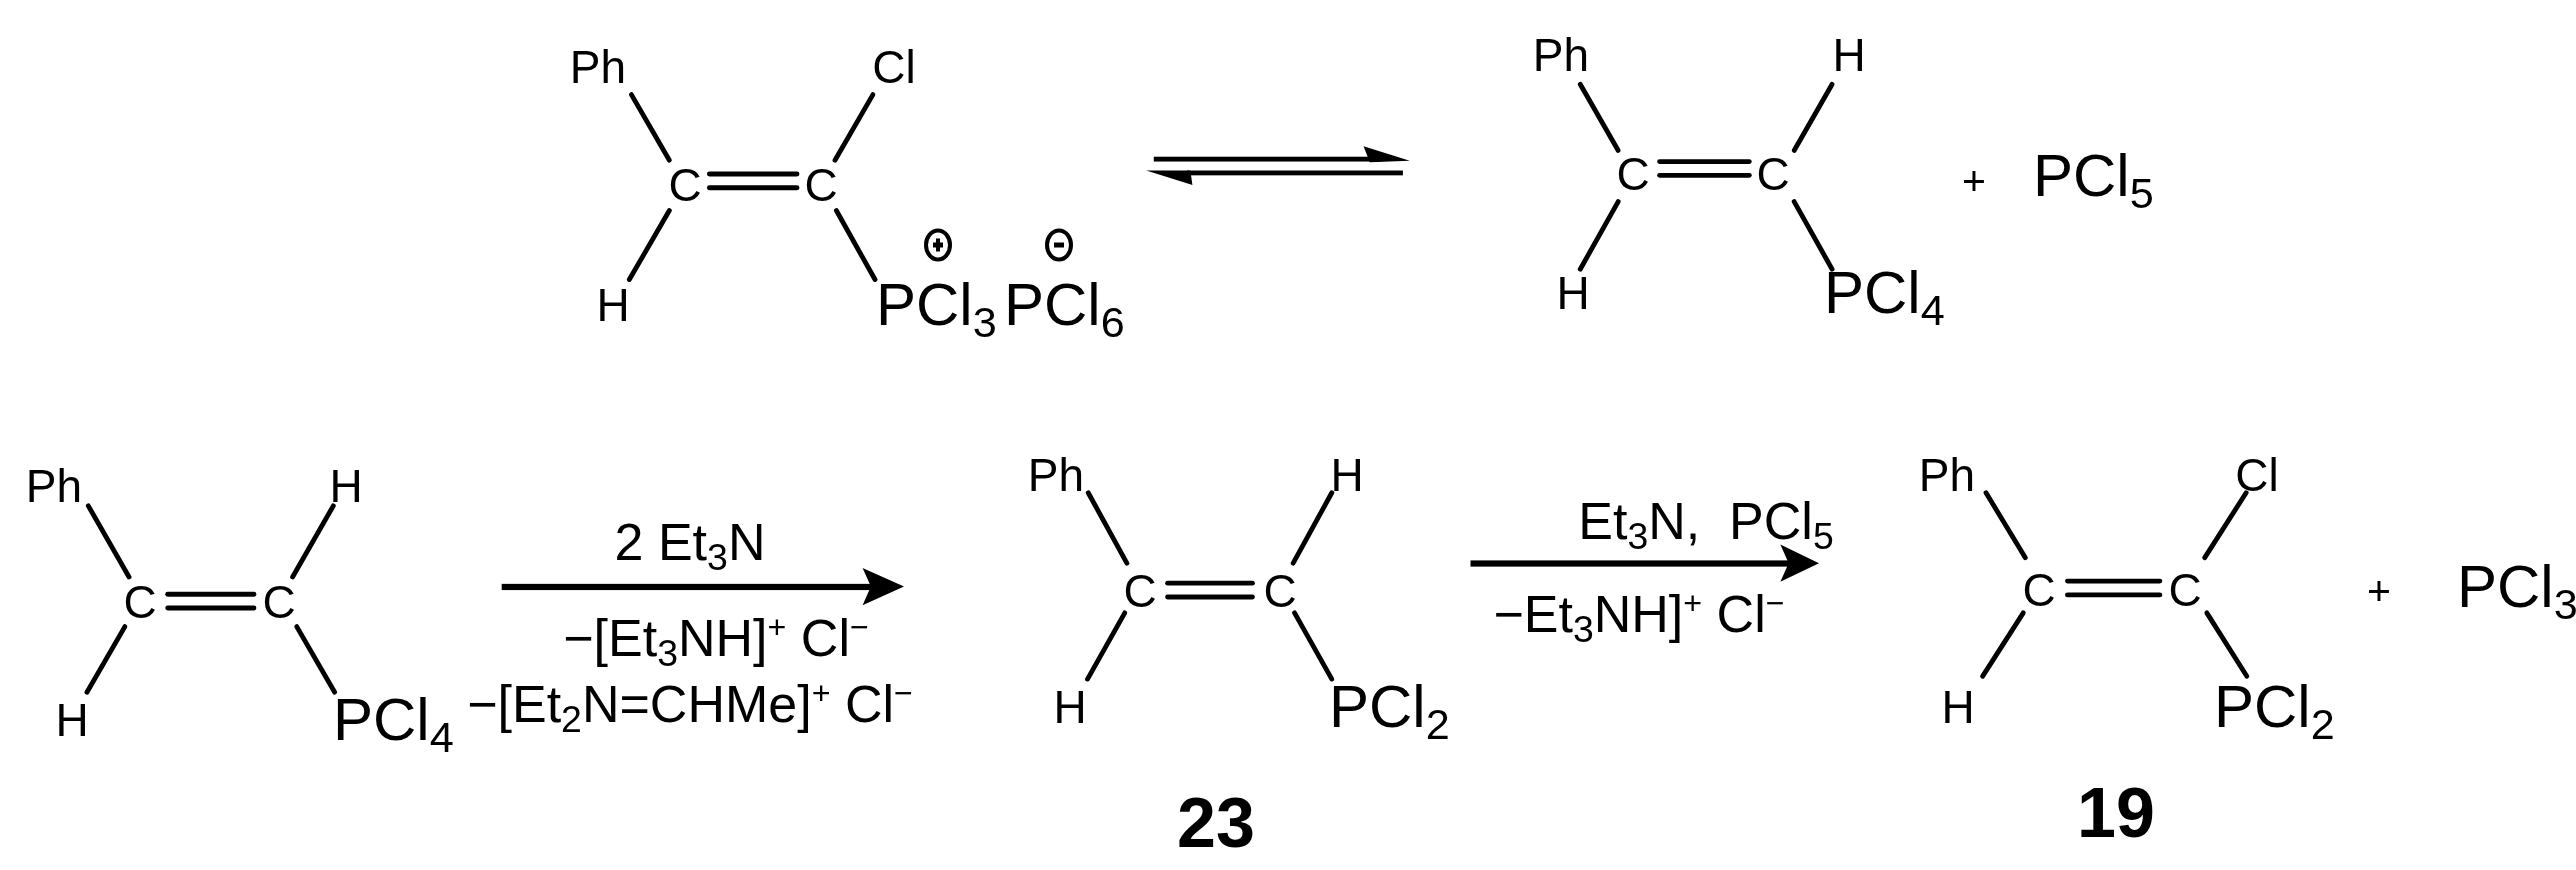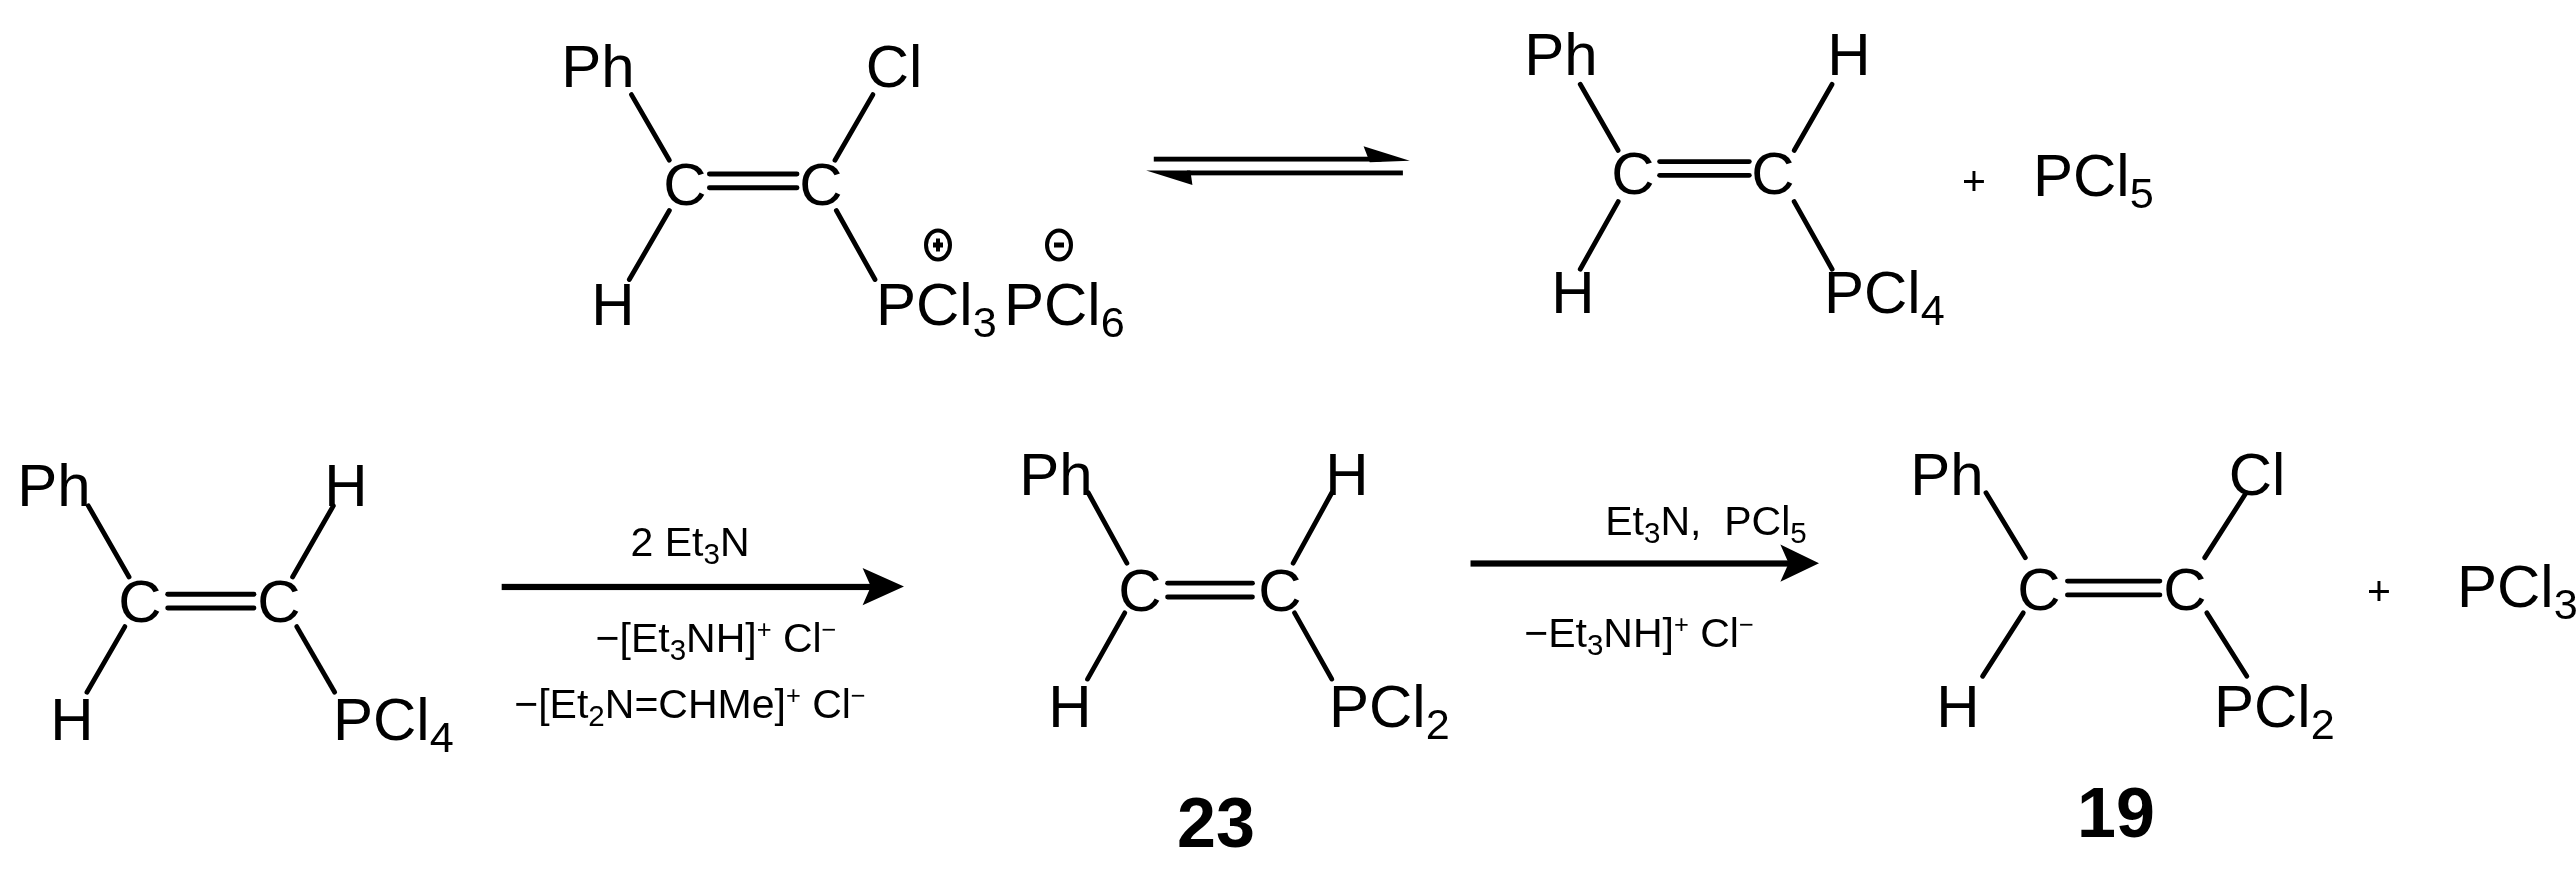--- a/index.html
+++ b/index.html
@@ -1,21 +1,21 @@
 <!DOCTYPE html>
 <html style="font-size:11px"><head>
 <meta charset="utf-8">
 <style>
   html, body { margin: 0; padding: 0; background: #ffffff; }
   body { width: 2576px; height: 871px; position: relative; overflow: hidden;
          font-family: "Liberation Sans", sans-serif; color: #000; }
   svg.canvas { position: absolute; left: 0; top: 0; }
-  .atom { position: absolute; font-size: 60px; line-height: 1; transform: translate(-50%, -50%); white-space: nowrap; }
+  .atom { position: absolute; font-size: 46px; line-height: 1; transform: translate(-50%, -50%); white-space: nowrap; }
   .atom-l { position: absolute; font-size: 60px; line-height: 1; transform: translate(0, -50%); white-space: nowrap; }
-  .cond { position: absolute; font-size: 41px; line-height: 1; transform: translate(-50%, -50%); white-space: nowrap; }
+  .cond { position: absolute; font-size: 52px; line-height: 1; transform: translate(-50%, -50%); white-space: nowrap; }
   .lbl { position: absolute; font-size: 70px; font-weight: bold; line-height: 1; transform: translate(-50%, -50%); }
   sub { font-size: 0.72em; vertical-align: -0.28em; line-height: 0; }
   sup { font-size: 0.62em; vertical-align: 0.55em; line-height: 0; }
   .charge { position: absolute; width: 28px; height: 33px; border: 4.1px solid #000; border-radius: 50%;
             transform: translate(-50%, -50%); box-sizing: border-box; }
   .charge .h { position: absolute; left: 4.8px; right: 4.8px; top: 50%; height: 4.1px; margin-top: -2.1px; background: #000; }
   .charge .v { position: absolute; top: 6.2px; bottom: 6.2px; left: 50%; width: 4.1px; margin-left: -2.1px; background: #000; }
   .plus { position: absolute; font-size: 41px; line-height: 1; transform: translate(-50%, -50%); }
 </style>
 </head>
@@ -136,21 +136,21 @@
   <span class="atom" style="left:1347px;top:475px">H</span>
   <span class="atom" style="left:1140px;top:591px">C</span>
   <span class="atom" style="left:1280px;top:591px">C</span>
   <span class="atom" style="left:1070px;top:707px">H</span>
   <span class="atom-l" style="left:1329px;top:707px"><span>PCl</span><sub>2</sub></span>
   <span class="lbl" style="left:1216px;top:823px">23</span>
 </div>
 
 <div>
   <span class="cond" style="left:1706px;top:521px"><span>Et</span><sub>3</sub><span style="white-space:pre">N,  PCl</span><sub>5</sub></span>
-  <span class="cond" style="left:1639px;top:633px"><span>−Et</span><sub>3</sub><span>NH]</span><sup>+</sup><span> Cl</span><sup>−</sup></span>
+  <span class="cond" style="left:1639px;top:614px"><span>−Et</span><sub>3</sub><span>NH]</span><sup>+</sup><span> Cl</span><sup>−</sup></span>
 </div>
 
 <div>
   <span class="atom" style="left:1947px;top:475px">Ph</span>
   <span class="atom" style="left:2257px;top:475px">Cl</span>
   <span class="atom" style="left:2039px;top:590px">C</span>
   <span class="atom" style="left:2185px;top:590px">C</span>
   <span class="atom" style="left:1958px;top:707px">H</span>
   <span class="atom-l" style="left:2214px;top:707px"><span>PCl</span><sub>2</sub></span>
   <span class="lbl" style="left:2116px;top:813px">19</span>

